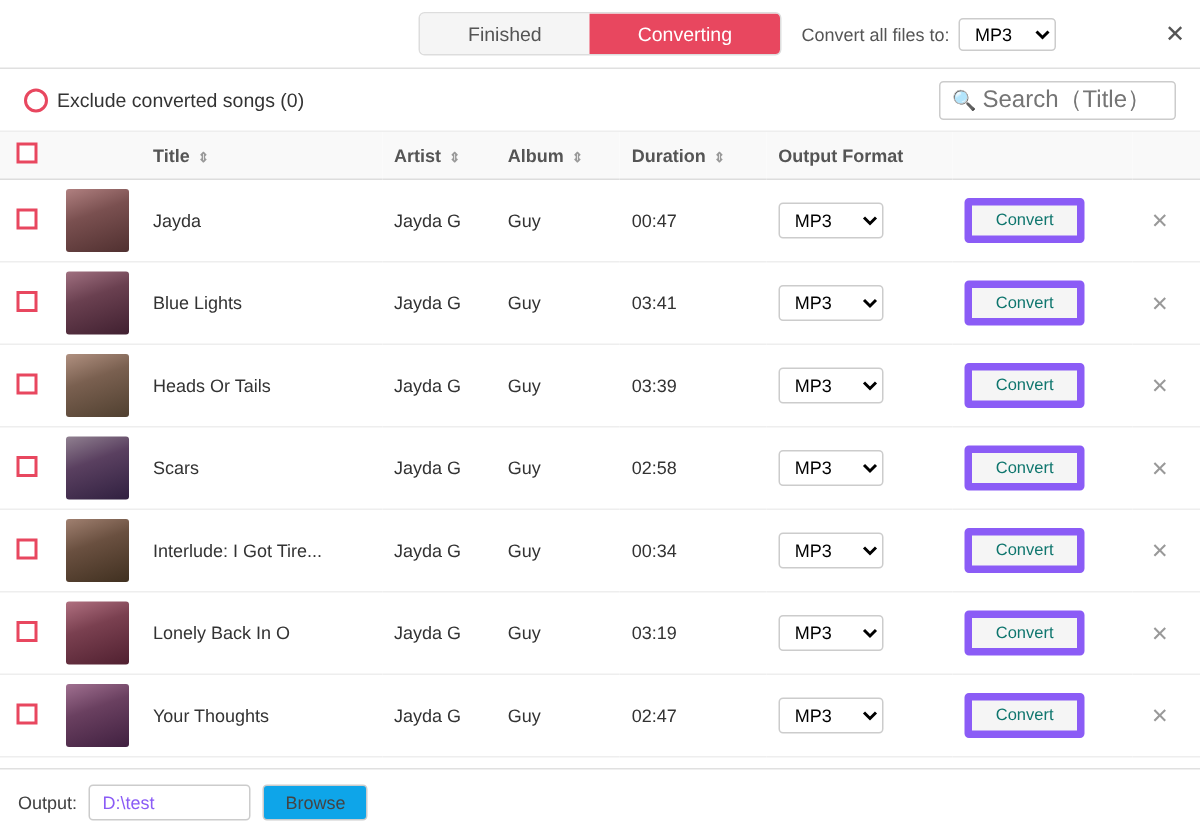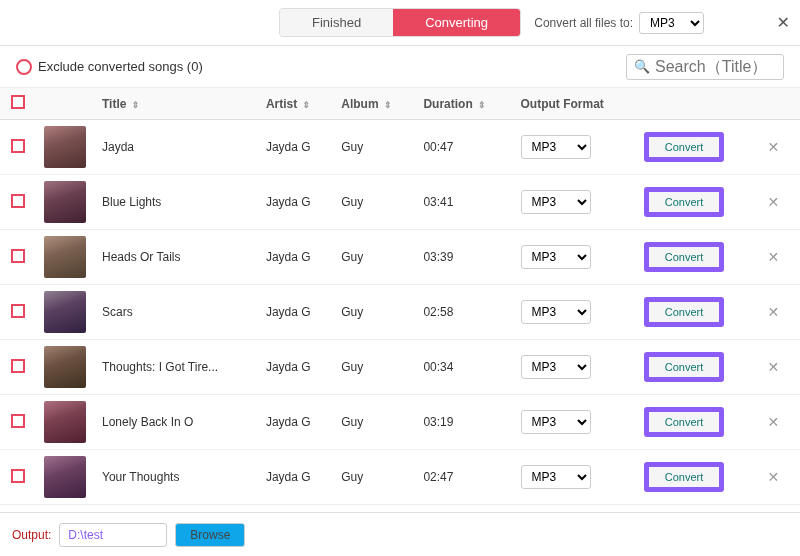--- a/index.html
+++ b/index.html
@@ -206,21 +206,21 @@
       display: flex;
       align-items: center;
       padding: 8px 12px;
       border-top: 1px solid #e0e0e0;
       height: 44px;
       gap: 8px;
       background: #fff;
     }
     .output-label {
       font-size: 12px;
-      color: #b91c1c;
+      color: #404040;
       white-space: nowrap;
     }
     .output-path {
       border: 1px solid #ccc;
       border-radius: 3px;
       padding: 4px 8px;
       font-size: 12px;
       color: #8b5cf6;
       width: 108px;
       background: #fff;
@@ -369,21 +369,21 @@
           <td>02:58</td>
           <td><select class="format-select"><option value="MP3">MP3</option><option value="AAC">AAC</option><option value="FLAC">FLAC</option><option value="WAV">WAV</option><option value="OGG">OGG</option><option value="M4A">M4A</option></select></td>
           <td><button class="convert-btn">Convert</button></td>
           <td><button class="remove-row-btn">✕</button></td>
         </tr>
         <tr>
           <td><input type="checkbox" class="checkbox" style=""></td>
           <td class="thumb-cell">
             <div class="thumb" style="background: linear-gradient(160deg, rgb(160, 128, 112) 0%, rgb(106, 80, 64) 40%, rgb(64, 48, 32) 100%);"></div>
           </td>
-          <td>Thoughts: I Got Tire...</td>
+          <td>Interlude: I Got Tire...</td>
           <td>Jayda G</td>
           <td>Guy</td>
           <td>00:34</td>
           <td><select class="format-select"><option value="MP3">MP3</option><option value="AAC">AAC</option><option value="FLAC">FLAC</option><option value="WAV">WAV</option><option value="OGG">OGG</option><option value="M4A">M4A</option></select></td>
           <td><button class="convert-btn">Convert</button></td>
           <td><button class="remove-row-btn">✕</button></td>
         </tr>
         <tr>
           <td><input type="checkbox" class="checkbox" style=""></td>
           <td class="thumb-cell">

